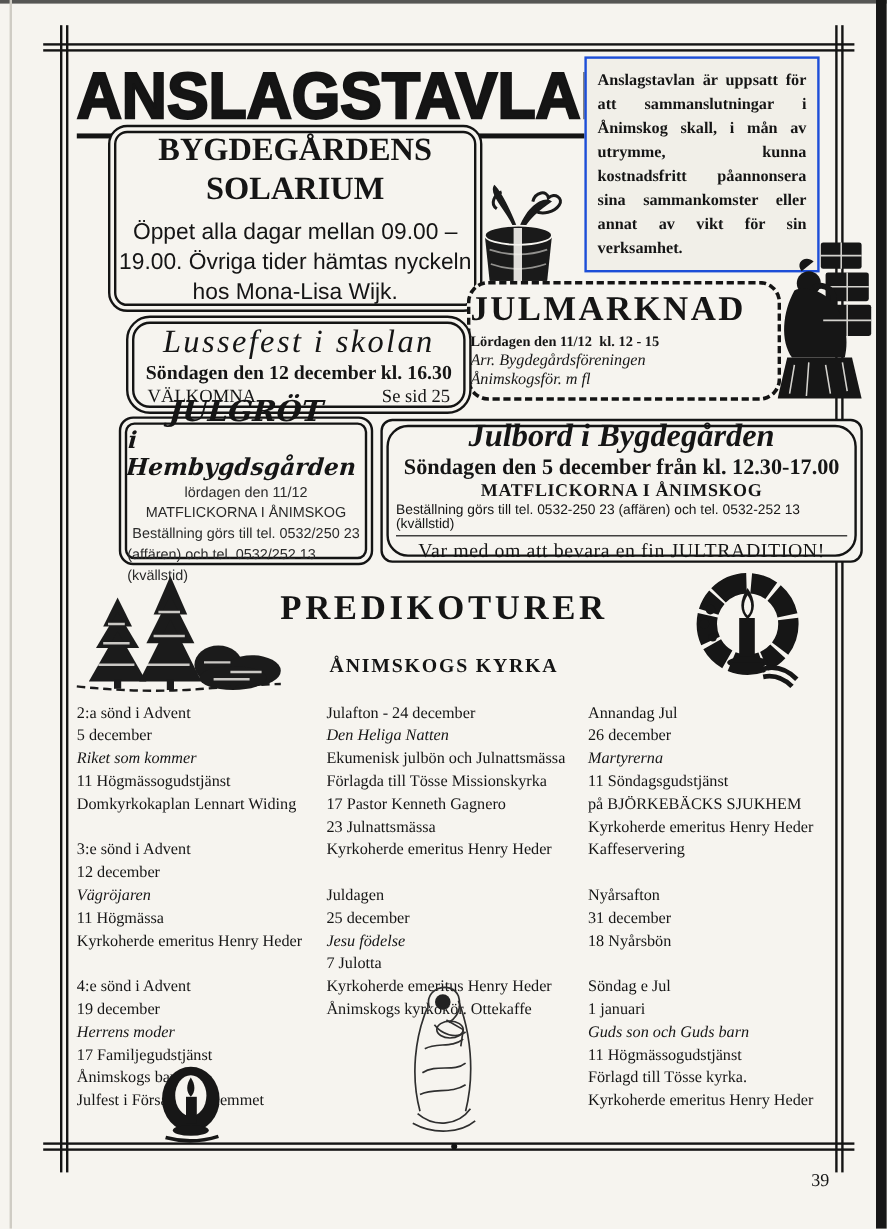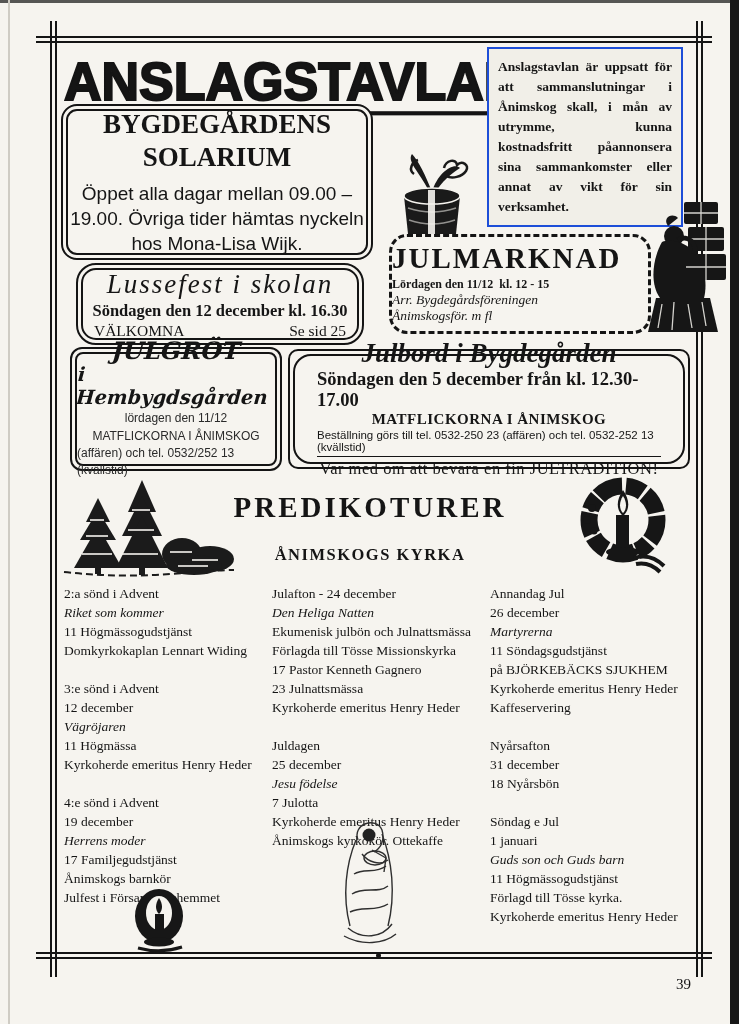--- a/index.html
+++ b/index.html
@@ -7,21 +7,21 @@
        font-family:"Liberation Serif",serif;color:#151515;}
   .abs{position:absolute;}
   
   .edge-right{left:730px;top:0;width:9px;height:1024px;background:#171717;}
   .edge-top{left:0;top:0;width:739px;height:3px;background:#3a3a38;opacity:.85;}
   .edge-left-line{left:8px;top:0;width:2px;height:1024px;background:#cfccc4;}
   
   .rule-h{height:7px;border-top:2px solid #141414;border-bottom:2px solid #141414;box-sizing:border-box;}
   .rule-v{width:7px;border-left:2px solid #141414;border-right:2px solid #141414;box-sizing:border-box;}
   
-  .double-box{border:2px solid #141414;border-radius:16px;padding:3px;background:#f6f4ef;box-sizing:border-box;}
+  .double-box{border:2px solid #141414;border-radius:16px;padding:3px;background:#f6f4ef;box-sizing:border-box;margin-left:29px;}
   .double-box-inner{border:2px solid #141414;border-radius:11px;width:100%;height:100%;box-sizing:border-box;
                     display:flex;flex-direction:column;align-items:center;justify-content:center;}
   .dashed-box{border:3px dashed #141414;border-radius:18px;box-sizing:border-box;
               display:flex;flex-direction:column;align-items:flex-start;justify-content:center;background:#f6f4ef;}
   
   .main-title{font-family:"Liberation Sans",sans-serif;font-weight:bold;font-size:52px;letter-spacing:0px;
               -webkit-text-stroke:2px #141414;border-bottom:4px solid #141414;padding:0 2px 3px 0;line-height:1.0;
               transform:scaleY(1.04);transform-origin:top left;white-space:nowrap;}
   .notice-box{border:2px solid #1d4ed8;background:#f1efe8;padding:8px 9px;box-sizing:border-box;
               font-size:13.5px;line-height:1.48;font-weight:bold;text-align:justify;}
@@ -136,26 +136,27 @@
     </div>
   </div>
 </div>
 
 <div class="abs double-box" style="left:70px;top:347px;width:212px;height:124px;border-radius:12px;">
   <div class="double-box-inner" style="border-radius:8px;">
     <div class="jg-title">JULGRÖT</div>
     <div class="jg-title2">i Hembygdsgården</div>
     <div class="jg-line">lördagen den 11/12</div>
     <div class="jg-line">MATFLICKORNA I ÅNIMSKOG</div>
+    <div class="jg-line">Beställning görs till tel. 0532/250 23</div>
     <div class="jg-line">(affären) och tel. 0532/252 13 (kvällstid)</div>
   </div>
 </div>
 
 <div class="abs double-box" style="left:288px;top:349px;width:402px;height:120px;border-radius:10px;">
-  <div class="double-box-inner" style="border-radius:18px;padding:2px 22px;">
+  <div class="double-box-inner" style="border-radius:18px;padding:2px 6px;">
     <div class="jb-title">Julbord i Bygdegården</div>
     <div class="jb-date">Söndagen den 5 december från kl. 12.30-17.00</div>
     <div class="jb-org">MATFLICKORNA I ÅNIMSKOG</div>
     <div class="jb-book">Beställning görs till tel. 0532-250 23 (affären) och tel. 0532-252 13 (kvällstid)</div>
     <div class="jb-divider"></div>
     <div class="jb-slogan">Var med om att bevara en fin JULTRADITION!</div>
   </div>
 </div>
 
 <svg class="abs" style="left:60px;top:476px;" width="178" height="106" viewBox="0 0 178 106">
@@ -196,20 +197,21 @@
   <rect x="42" y="45" width="13" height="34" fill="#161616"></rect>
   <ellipse cx="49" cy="82" rx="17" ry="5" fill="#161616"></ellipse>
   <rect x="36" y="82" width="26" height="7" fill="#161616"></rect>
   <path d="M60,88 C72,84 82,88 90,96 M62,94 C72,92 80,96 86,102" stroke="#161616" stroke-width="4" fill="none"></path>
 </svg>
 
 <div class="abs sched" style="left:64px;top:584px;width:626px;">
   <div class="sched-col" style="width:208px;">
       <div class="sched-block">
         <div class="sched-line">2:a sönd i Advent</div>
+        <div class="sched-line">5 december</div>
         <div class="sched-line it">Riket som kommer</div>
         <div class="sched-line">11 Högmässogudstjänst</div>
         <div class="sched-line">Domkyrkokaplan Lennart Widing</div>
       </div>
       <div class="sched-block">
         <div class="sched-line">3:e sönd i Advent</div>
         <div class="sched-line">12 december</div>
         <div class="sched-line it">Vägröjaren</div>
         <div class="sched-line">11 Högmässa</div>
         <div class="sched-line">Kyrkoherde emeritus Henry Heder</div>

